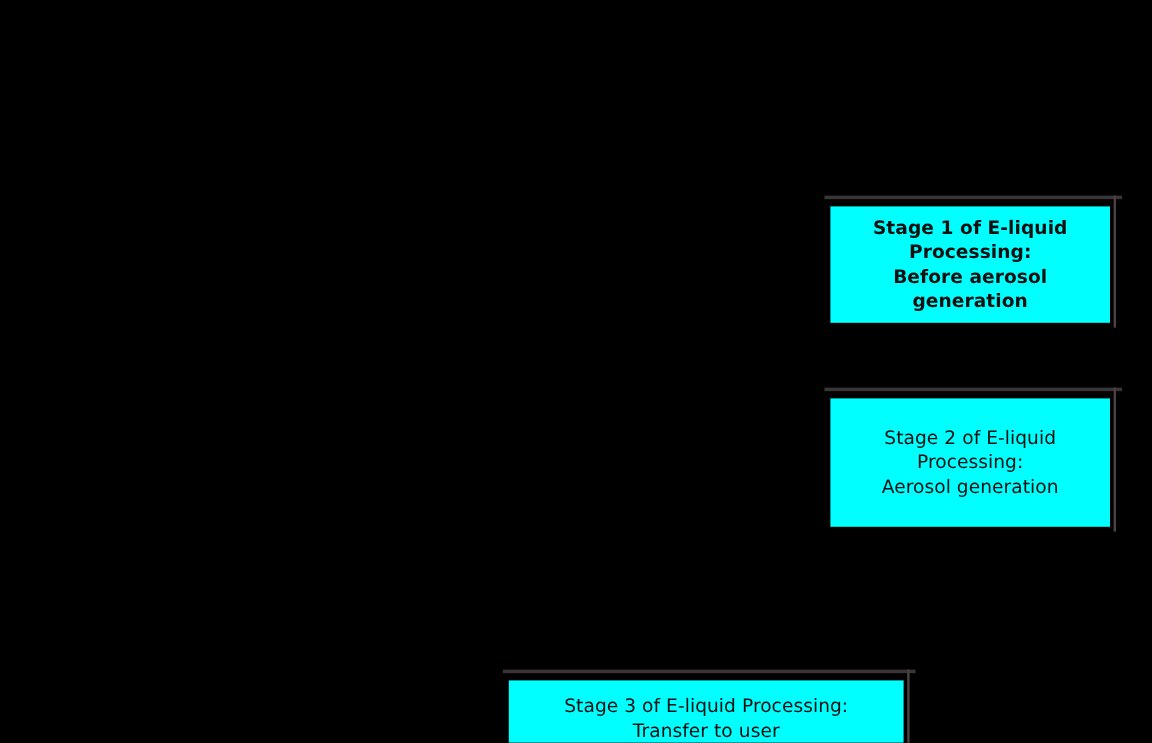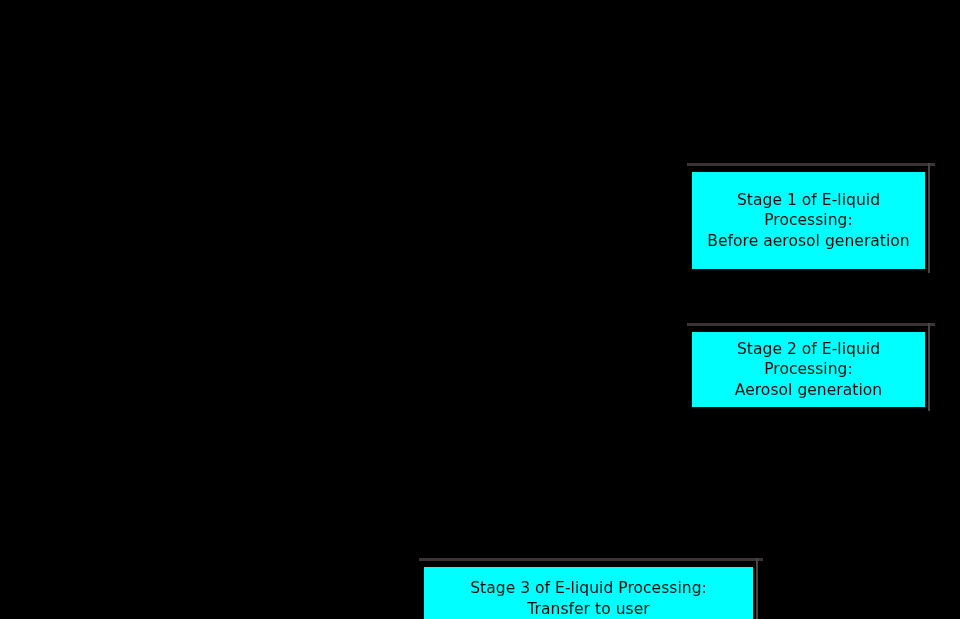--- a/index.html
+++ b/index.html
@@ -61,26 +61,27 @@
     display: block;
     padding: 0 6px;
   }
 
   
   #node-stage1 {
     left: 692px;
     top: 172px;
     width: 233px;
     height: 97px;
+    font-weight: bold;
   }
   #node-stage2 {
     left: 692px;
     top: 332px;
     width: 233px;
-    height: 75px;
+    height: 107px;
   }
   #node-stage3 {
     left: 424px;
     top: 567px;
     width: 329px;
     height: 52px;
     font-size: 15.5px;
     align-items: flex-end;
   }
 </style>

